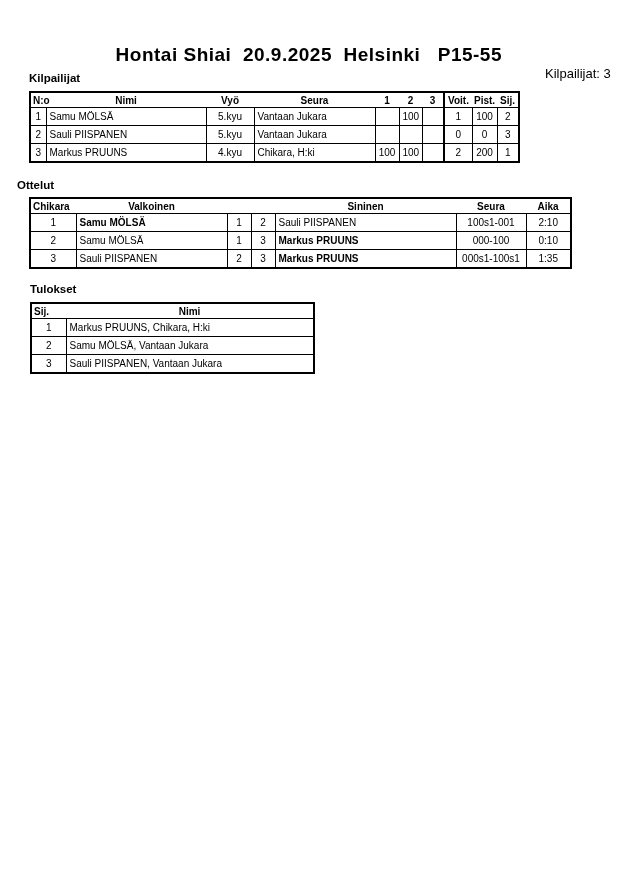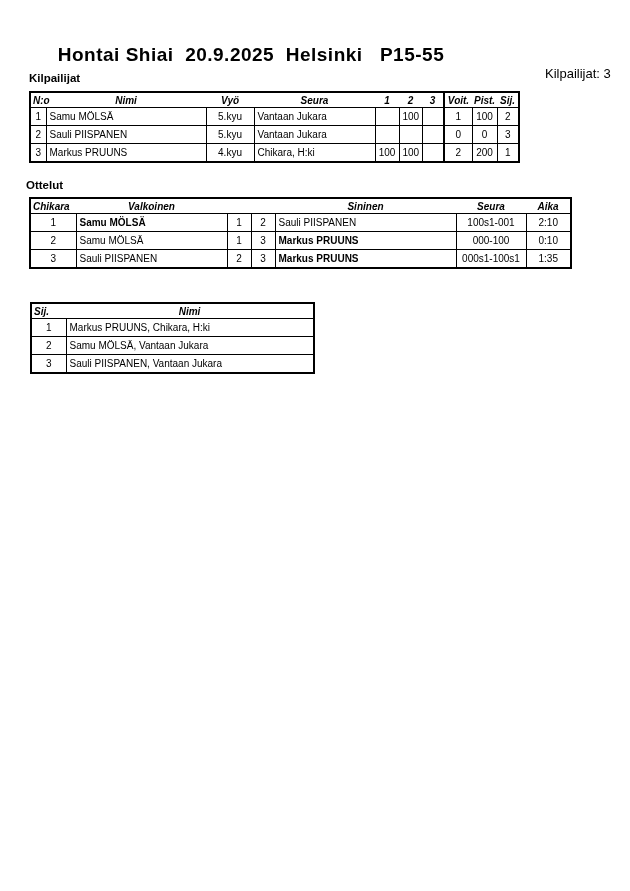--- a/index.html
+++ b/index.html
@@ -7,50 +7,50 @@
     position: relative;
     width: 630px; height: 891px;
     margin: 0 auto;
     background: #ffffff;
     color: #000000;
     font-family: "Liberation Sans", "DejaVu Sans", sans-serif;
     overflow: hidden;
   }
   .doc-title {
     position: absolute; left: 0; top: 44px; width: 502px;
-    text-align: center; font-size: 19px; font-weight: bold;
+    text-align: right; font-size: 19px; font-weight: bold;
     white-space: pre; letter-spacing: 0.5px;
   }
   .count-label {
     position: absolute; left: 545px; top: 66px;
     font-size: 13px;
   }
   .sec-heading {
     position: absolute; text-align: left;
     font-size: 11.5px; font-weight: bold;
   }
   #heading-kilpailijat { left: 29px; top: 72px; width: 414px; }
-  #heading-ottelut     { left: 26px; top: 179px; width: 541px; }
+  #heading-ottelut     { left: 17px; top: 179px; width: 541px; }
   #heading-tulokset    { left: 30px; top: 283px; width: 283px; }
 
   table.grid {
     position: absolute;
     border-collapse: collapse; table-layout: fixed;
     border: 2px solid #000; background: #fff;
     font-size: 10px;
   }
   #table-kilpailijat { left: 29px; top: 91px;  width: 489px; }
   #table-ottelut     { left: 29px; top: 197px; width: 541px; }
   #table-tulokset    { left: 30px; top: 302px; width: 283px; }
 
   .grid th {
     font-weight: bold; font-size: 10px;
     border: none; border-bottom: 1px solid #000;
     padding: 1px 2px; height: 12px;
-    white-space: nowrap; overflow: visible; font-style: italic;
+    white-space: nowrap; overflow: visible;
   }
   .grid td {
     border: 1px solid #000;
     padding: 1px 3px; height: 15px;
     white-space: nowrap; overflow: hidden;
   }
   .al { text-align: left; }
   .ac { text-align: center; }
   .flush { text-align: left; padding-left: 1px; }
   .grp { border-left: 2px solid #000 !important; margin-left: 36px; }
@@ -180,20 +180,21 @@
         <td class="al">Sauli PIISPANEN</td>
         <td class="ac">2</td>
         <td class="ac">3</td>
         <td class="al win">Markus PRUUNS</td>
         <td class="ac">000s1-100s1</td>
         <td class="ac">1:35</td>
       </tr>
     </tbody>
   </table>
 
+  <div class="sec-heading" id="heading-tulokset">Tulokset</div>
 
   <table class="grid" id="table-tulokset">
     <colgroup>
       <col style="width:35px">
         <col style="width:248px">
     </colgroup>
     <thead>
       <tr>
         <th class="flush">Sij.</th>
         <th class="ac">Nimi</th>

